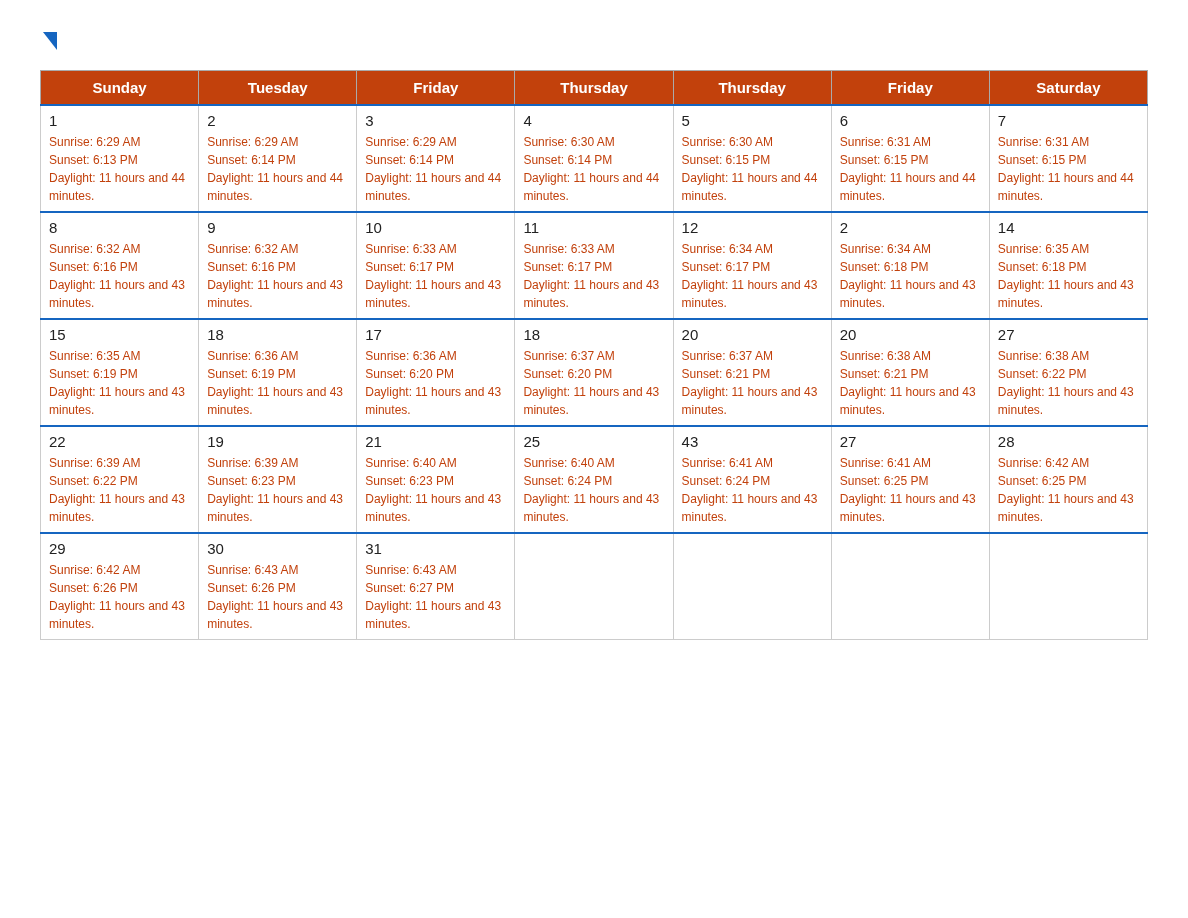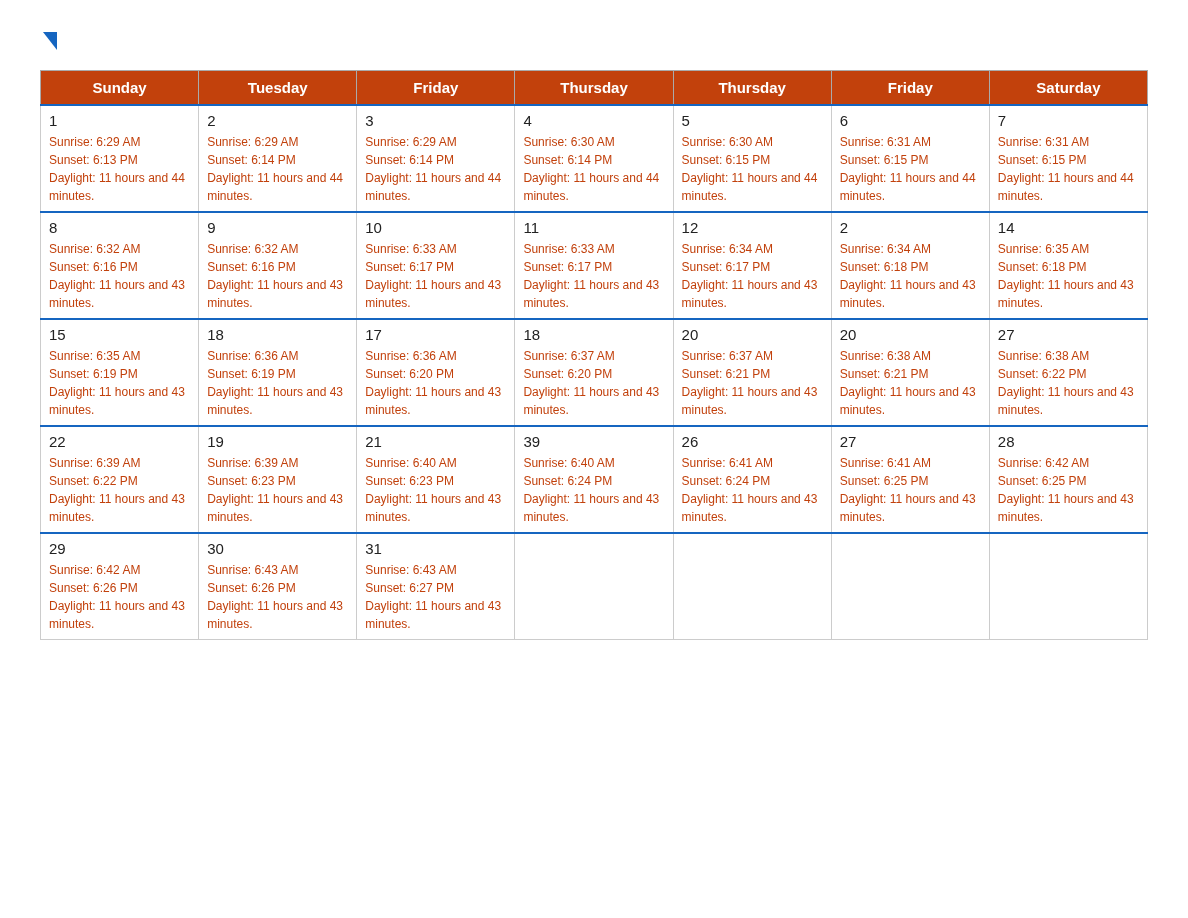--- a/index.html
+++ b/index.html
@@ -324,29 +324,29 @@
         </td>
         <td>
           <span class="day-num">21</span>
           <div class="day-info">
             Sunrise: 6:40 AM<br>
             Sunset: 6:23 PM<br>
             Daylight: 11 hours and 43 minutes.
           </div>
         </td>
         <td>
-          <span class="day-num">39</span>
+          <span class="day-num">25</span>
           <div class="day-info">
             Sunrise: 6:40 AM<br>
             Sunset: 6:24 PM<br>
             Daylight: 11 hours and 43 minutes.
           </div>
         </td>
         <td>
-          <span class="day-num">26</span>
+          <span class="day-num">43</span>
           <div class="day-info">
             Sunrise: 6:41 AM<br>
             Sunset: 6:24 PM<br>
             Daylight: 11 hours and 43 minutes.
           </div>
         </td>
         <td>
           <span class="day-num">27</span>
           <div class="day-info">
             Sunrise: 6:41 AM<br>

